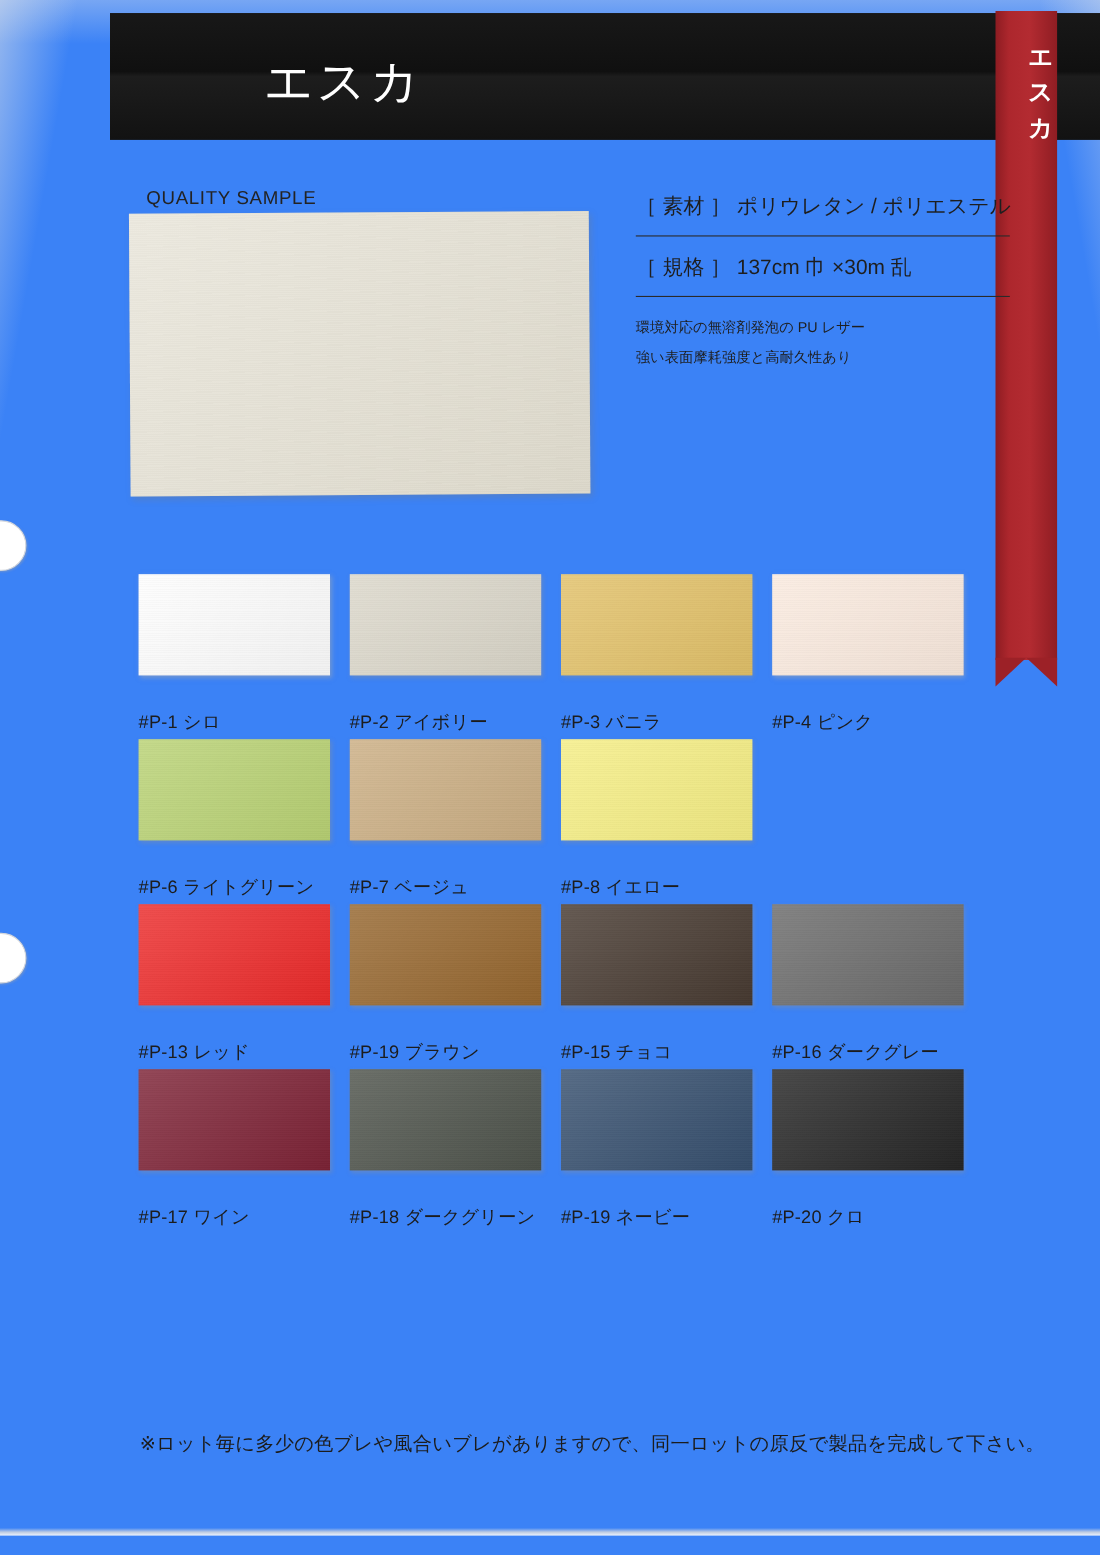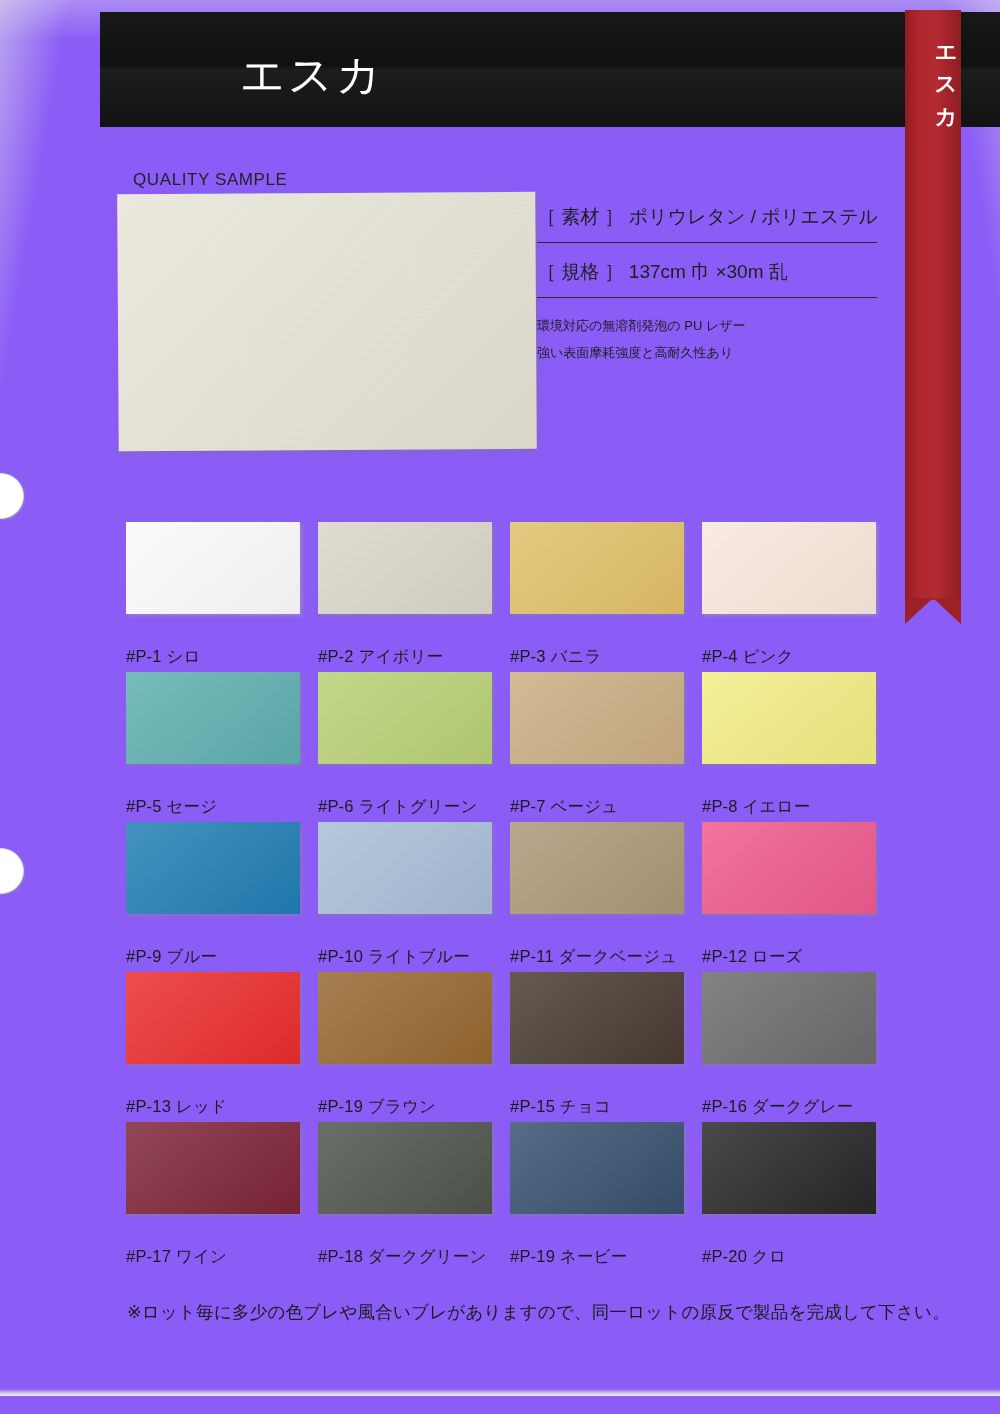--- a/index.html
+++ b/index.html
@@ -9,21 +9,21 @@
   }
   body {
     font-family: "Liberation Sans", "DejaVu Sans", sans-serif;
     color: #1b1b1b;
   }
   #page {
     position: relative;
     width: 1000px;
     height: 1414px;
     overflow: hidden;
-    background: #8b5cf6;
+    background: #3b82f6;
   }
 
   
   .paper-shade {
     position: absolute;
     inset: 0;
     background:
       linear-gradient(100deg, rgba(225,228,232,0.55) 0px, rgba(255,255,255,0) 70px),
       linear-gradient(260deg, rgba(228,230,234,0.40) 0px, rgba(255,255,255,0) 55px),
       linear-gradient(180deg, rgba(232,234,238,0.35) 0px, rgba(255,255,255,0) 40px);
@@ -130,22 +130,23 @@
       linear-gradient(135deg, rgba(255,255,255,0.30) 0%, rgba(0,0,0,0.035) 100%),
       repeating-linear-gradient(0deg, rgba(0,0,0,0.018) 0px, rgba(0,0,0,0.018) 1px, rgba(255,255,255,0.02) 1px, rgba(255,255,255,0.02) 2px);
     box-shadow: 2px 3px 6px rgba(120,124,130,0.35);
     transform: rotate(-0.35deg);
   }
 
   
   .spec {
     position: absolute;
     left: 537px;
-    top: 202px;
+    top: 174px;
     width: 340px;
+    padding-left: 41px;
   }
   .spec-line {
     font-size: 19px;
     line-height: 30px;
     color: #1e1e1e;
     padding-bottom: 10px;
     white-space: nowrap;
   }
   .spec-rule {
     height: 1px;
@@ -249,55 +250,33 @@
         <div class="chip-label">#P-3 バニラ</div>
       </div>
       <div class="cell">
         <div class="chip pale" style="background-color: rgb(250, 234, 222);"></div>
         <div class="chip-label">#P-4 ピンク</div>
       </div>
     </div>
 
     <div class="grid-row">
       <div class="cell">
-        <div class="chip" style="background-color: rgb(94, 175, 176);"></div>
-        <div class="chip-label">#P-5 セージ</div>
-      </div>
-      <div class="cell">
         <div class="chip" style="background-color: rgb(185, 210, 116);"></div>
         <div class="chip-label">#P-6 ライトグリーン</div>
       </div>
       <div class="cell">
         <div class="chip" style="background-color: rgb(203, 174, 131);"></div>
         <div class="chip-label">#P-7 ベージュ</div>
       </div>
       <div class="cell">
         <div class="chip" style="background-color: rgb(245, 238, 132);"></div>
         <div class="chip-label">#P-8 イエロー</div>
       </div>
     </div>
 
-    <div class="grid-row">
-      <div class="cell">
-        <div class="chip" style="background-color: rgb(31, 125, 181);"></div>
-        <div class="chip-label">#P-9 ブルー</div>
-      </div>
-      <div class="cell">
-        <div class="chip" style="background-color: rgb(168, 191, 216);"></div>
-        <div class="chip-label">#P-10 ライトブルー</div>
-      </div>
-      <div class="cell">
-        <div class="chip" style="background-color: rgb(172, 152, 120);"></div>
-        <div class="chip-label">#P-11 ダークベージュ</div>
-      </div>
-      <div class="cell">
-        <div class="chip" style="background-color: rgb(240, 90, 140);"></div>
-        <div class="chip-label">#P-12 ローズ</div>
-      </div>
-    </div>
 
     <div class="grid-row">
       <div class="cell">
         <div class="chip" style="background-color: rgb(236, 43, 43);"></div>
         <div class="chip-label">#P-13 レッド</div>
       </div>
       <div class="cell">
         <div class="chip" style="background-color: rgb(150, 103, 47);"></div>
         <div class="chip-label">#P-19 ブラウン</div>
       </div>

